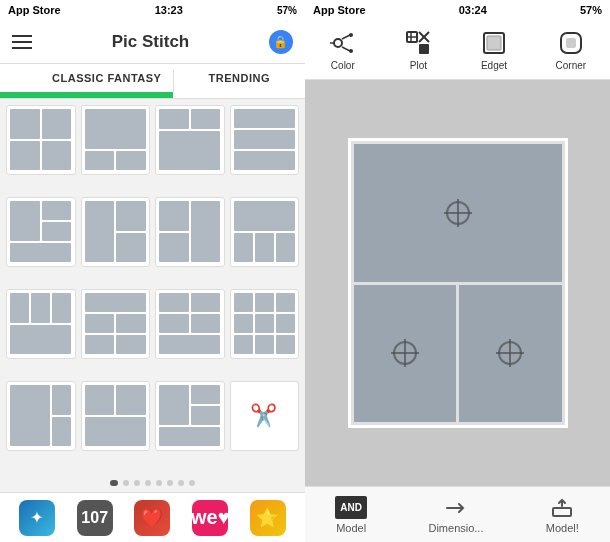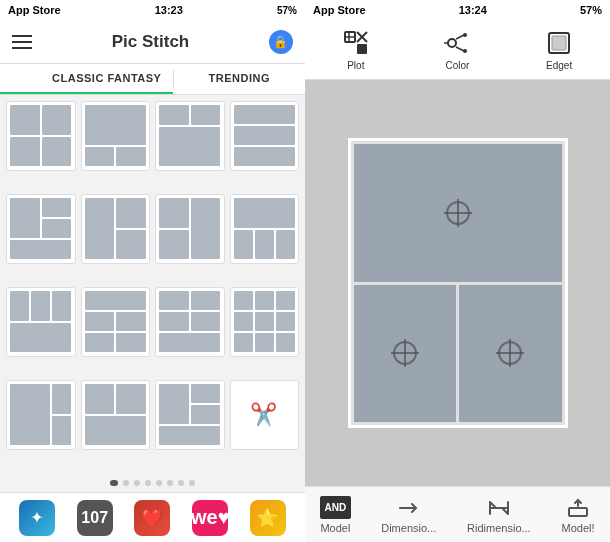--- a/index.html
+++ b/index.html
@@ -93,21 +93,21 @@
       padding: 8px 4px;
       font-size: 11px;
       font-weight: 700;
       color: #333;
       letter-spacing: 0.5px;
       cursor: pointer;
       border-bottom: 2px solid transparent;
     }
 
     .tab-item.active {
-      border-bottom: 2px solid #22c55e;
+      border-bottom: 6px solid #22c55e;
       padding-left: 45px;
     }
 
     .tab-divider {
       width: 1px;
       background: #ddd;
       align-self: stretch;
       margin: 6px 0;
     }
 
@@ -493,64 +493,73 @@
     <div class="dock-app gold">
       <span>⭐</span>
     </div>
   </div>
 </div>
 
 <div class="right-panel">
 
   <div class="status-bar-right">
     <span>App Store</span>
-    <span>13:24</span>
+    <span>03:24</span>
     <span>57%</span>
   </div>
 
   <div class="toolbar-right">
+
+    <div class="tool-btn">
+      <div class="tool-icon">
+        <svg width="26" height="26" viewBox="0 0 26 26">
+          <circle cx="8" cy="13" r="4" fill="none" stroke="#333" stroke-width="2"></circle>
+          <line x1="12" y1="9" x2="20" y2="5" stroke="#333" stroke-width="1.5"></line>
+          <line x1="12" y1="17" x2="20" y2="21" stroke="#333" stroke-width="1.5"></line>
+          <circle cx="21" cy="5" r="2" fill="#333"></circle>
+          <circle cx="21" cy="21" r="2" fill="#333"></circle>
+          <line x1="4" y1="13" x2="0" y2="13" stroke="#333" stroke-width="1.5"></line>
+        </svg>
+      </div>
+      <span class="tool-label">Color</span>
+    </div>
 
     <div class="tool-btn">
       <div class="tool-icon">
         <svg width="26" height="26" viewBox="0 0 26 26">
           <rect x="2" y="2" width="10" height="10" fill="none" stroke="#333" stroke-width="2" rx="1"></rect>
           <line x1="6" y1="2" x2="6" y2="12" stroke="#333" stroke-width="1.5"></line>
           <line x1="2" y1="7" x2="12" y2="7" stroke="#333" stroke-width="1.5"></line>
           <line x1="14" y1="2" x2="24" y2="12" stroke="#333" stroke-width="2"></line>
           <line x1="24" y1="2" x2="14" y2="12" stroke="#333" stroke-width="2"></line>
           <rect x="14" y="14" width="10" height="10" fill="#333" rx="1"></rect>
         </svg>
       </div>
       <span class="tool-label">Plot</span>
     </div>
 
     <div class="tool-btn">
       <div class="tool-icon">
         <svg width="26" height="26" viewBox="0 0 26 26">
-          <circle cx="8" cy="13" r="4" fill="none" stroke="#333" stroke-width="2"></circle>
-          <line x1="12" y1="9" x2="20" y2="5" stroke="#333" stroke-width="1.5"></line>
-          <line x1="12" y1="17" x2="20" y2="21" stroke="#333" stroke-width="1.5"></line>
-          <circle cx="21" cy="5" r="2" fill="#333"></circle>
-          <circle cx="21" cy="21" r="2" fill="#333"></circle>
-          <line x1="4" y1="13" x2="0" y2="13" stroke="#333" stroke-width="1.5"></line>
+          <rect x="3" y="3" width="20" height="20" fill="none" stroke="#333" stroke-width="2" rx="2"></rect>
+          <rect x="6" y="6" width="14" height="14" fill="#ccc" stroke="#999" stroke-width="1" rx="1"></rect>
         </svg>
       </div>
-      <span class="tool-label">Color</span>
+      <span class="tool-label">Edget</span>
     </div>
 
     <div class="tool-btn">
       <div class="tool-icon">
         <svg width="26" height="26" viewBox="0 0 26 26">
-          <rect x="3" y="3" width="20" height="20" fill="none" stroke="#333" stroke-width="2" rx="2"></rect>
-          <rect x="6" y="6" width="14" height="14" fill="#ccc" stroke="#999" stroke-width="1" rx="1"></rect>
+          <rect x="3" y="3" width="20" height="20" fill="none" stroke="#333" stroke-width="2" rx="6"></rect>
+          <rect x="8" y="8" width="10" height="10" fill="#ccc" rx="2"></rect>
         </svg>
       </div>
-      <span class="tool-label">Edget</span>
-    </div>
-
+      <span class="tool-label">Corner</span>
+    </div>
 
 
   </div>
 
   <div class="canvas-area">
     <div style="width:220px;height:290px;background:#e0e0e0;border:3px solid #fff;display:grid;grid-template-rows:1fr 1fr;grid-template-columns:1fr 1fr;gap:3px;padding:3px;">
 
       <div style="grid-column:span 2;background:#9aa5af;display:flex;align-items:center;justify-content:center;position:relative;">
         <div style="position:relative;width:28px;height:28px;">
           <div style="position:absolute;width:2px;height:100%;left:50%;transform:translateX(-50%);background:rgba(80,80,80,0.7);"></div>
@@ -588,28 +597,20 @@
 
     <div class="bottom-tool-btn">
       <div class="bottom-tool-icon">
         <svg width="26" height="20" viewBox="0 0 26 20">
           <path d="M4 10 L20 10 M16 6 L20 10 L16 14" stroke="#555" stroke-width="2" fill="none" stroke-linecap="round"></path>
         </svg>
       </div>
       <span class="bottom-tool-label">Dimensio...</span>
     </div>
 
-    <div class="bottom-tool-btn">
-      <div class="bottom-tool-icon">
-        <svg width="26" height="20" viewBox="0 0 26 20">
-          <path d="M4 4 L4 16 M22 4 L22 16 M4 10 L22 10 M4 4 L10 10 M22 16 L16 10" stroke="#555" stroke-width="2" fill="none" stroke-linecap="round"></path>
-        </svg>
-      </div>
-      <span class="bottom-tool-label">Ridimensio...</span>
-    </div>
 
     <div class="bottom-tool-btn">
       <div class="bottom-tool-icon">
         <svg width="26" height="20" viewBox="0 0 26 20">
           <rect x="4" y="10" width="18" height="8" rx="1" fill="none" stroke="#555" stroke-width="2"></rect>
           <path d="M13 8 L13 2 M10 5 L13 2 L16 5" stroke="#555" stroke-width="2" fill="none" stroke-linecap="round"></path>
         </svg>
       </div>
       <span class="bottom-tool-label">Model!</span>
     </div>

